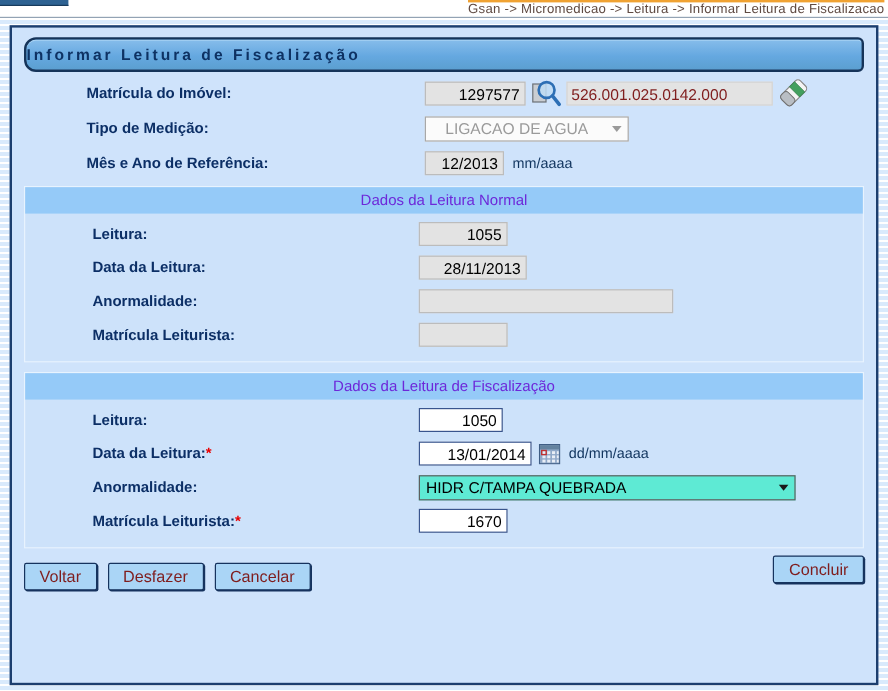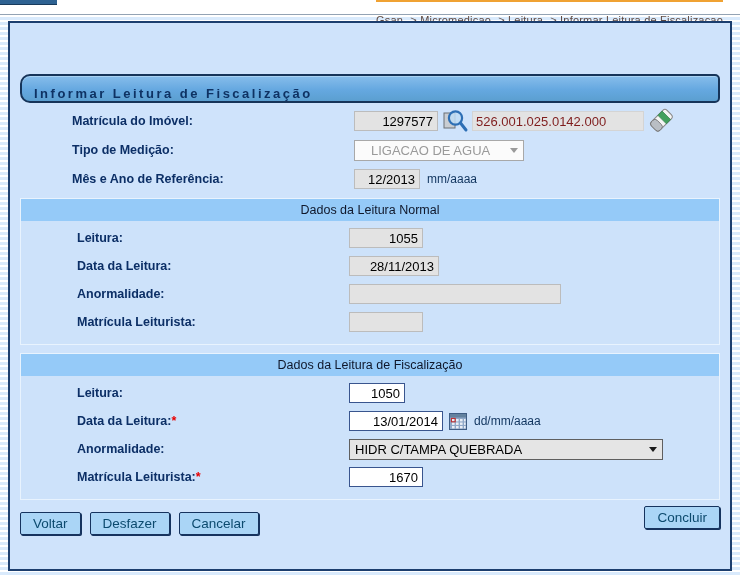--- a/index.html
+++ b/index.html
@@ -6,23 +6,23 @@
   html,body { margin:0; padding:0; }
   body {
     width:740px; height:576px; overflow:hidden;
     background:#ffffff;
     font-family:"Liberation Sans", sans-serif;
   }
   
   .topbar { position:relative; height:15px; background:#ffffff; border-bottom:1px solid #93a3b4; }
   .toptab { position:absolute; left:0; top:0; width:57px; height:5px; background:#2e6292; border-bottom:1px solid #173a5c; }
   .breadcrumb {
-    position:absolute; right:17px; top:0;
+    position:absolute; right:3px; top:0;
     font-size:11px; color:#5f4a42; letter-spacing:0.2px;
-    border-top:2px solid #f0a232; padding-top:12px; line-height:12px;
+    border-top:2px solid #f0a232; padding-top:0px; line-height:12px;
   }
   
   .stripes {
     height:561px;
     background:repeating-linear-gradient(to bottom,#ffffff 0 2px,#d9eafc 2px 5px);
     padding:6px 8px 5px 8px;
   }
   .mainbox {
     height:100%;
     border:2px solid #1c3e6e;
@@ -30,24 +30,23 @@
     padding:8px 10px 6px 10px;
     position:relative;
   }
   
   .titlebar {
     height:29px;
     border:2px solid #163459;
     border-radius:10px 5px 5px 10px;
     background:linear-gradient(#87bdeb,#65a8e0 55%,#5b9fd0 100%), #6cade3;
     background-color:#6cade3;
-    display:flex; align-items:flex-end;
-    padding:0 12px;
+    display:flex; align-items:center;
+    padding:0 0;
     box-shadow:inset 0 1px 0 #a8d2f3;
-    margin-top:43px;
   }
   .titlebar span {
     font-size:13px; font-weight:bold; letter-spacing:2.5px; color:#0e3263;
   }
   
   .intro { margin:24px 0 14px 4px; font-size:12.5px; color:#14365c; }
   
   .row { display:flex; align-items:center; height:22px; margin:7px 0; }
   .row .lbl { width:286px; padding-left:4px; font-size:12.5px; font-weight:bold; color:#0c2f66; flex:none;margin-left:48px; }
   .req { color:#e80000; font-weight:bold; }
@@ -58,49 +57,49 @@
     padding:1px 4px; color:#000;text-align:right;
   }
   .ro { background:#e3e3e3; border:1px solid #bcbcbc; }
   .ed { background:#ffffff; border:1px solid #39558e; }
   .dispfield {
     height:20px; background:#e3e3e3; font-size:13px; color:#7f1d1d;
     display:flex; align-items:center; padding:0 3px; border:1px solid #d4d4d4;
   }
   
   .sel {
-    height:21px; background:#e5e5e5; border:1px solid #5f5f5f;
+    height:21px; background:#5eead4; border:1px solid #5f5f5f;
     display:flex; align-items:center; justify-content:space-between;
     font-size:13px; color:#000; padding:0 5px;
   }
   .sel.disabled { color:#9a9a9a; border-color:#a8a8a8; background:#fbfbfb;padding-left:16px; }
   .tri { width:0; height:0; border-left:4px solid transparent; border-right:4px solid transparent; border-top:5px solid #1a1a1a; flex:none; margin-left:6px;}
   .sel.disabled .tri { border-top-color:#9a9a9a; }
   
   .section {
     border:1px solid #e8f3fe; background:#cde2fa;
     margin:8px 0 6px 0; padding-bottom:5px;
   }
   .section-h {
-    background:#95caf8; color:#0f172a; font-size:12.5px;
+    background:#95caf8; color:#6d28d9; font-size:12.5px;
     text-align:center; padding:4px 0; margin-bottom:2px;
   }
   .section .row { margin:6px 0; }
   .section .row .lbl { width:280px; padding-left:8px; }
   
   .icon { display:inline-flex; align-items:center; justify-content:center; flex:none; }
   .mg { margin-left:5px; margin-right:3px; cursor:pointer; }
   .er { margin-left:4px; cursor:pointer; }
   .cal { margin-left:6px; cursor:pointer; }
   
   .note { text-align:center; font-size:12.5px; color:#0c2f66; margin:10px 0 12px 0; }
   .btnrow { display:flex; align-items:center; margin-top:2px; }
   .btn {
     background:#aad5f6; border:1px solid #16335e; box-shadow:1px 1px 0 #16335e;
-    border-radius:2px; color:#0c4a6e; font-size:13.5px;
+    border-radius:2px; color:#7f1d1d; font-size:13.5px;
     font-family:"Liberation Sans",sans-serif;
     padding:3px 12px; margin-right:9px; cursor:pointer;
   }
   .btn.right { margin:0 0 12px auto; }
 </style>
 </head>
 <body>
 
 <div class="topbar">
   <div class="toptab"></div>
@@ -168,21 +167,21 @@
       <div class="row">
         <span class="lbl">Matrícula Leiturista:</span>
         <input class="ro" style="width: 74px;" value="">
       </div>
     </div>
 
     <div class="section">
       <div class="section-h">Dados da Leitura de Fiscalização</div>
       <div class="row">
         <span class="lbl">Leitura:</span>
-        <input class="ed" style="width: 56px;" value="1050">
+        <input class="ed" style="width: 70px;" value="1050">
       </div>
       <div class="row">
         <span class="lbl"><span>Data da Leitura:</span><span class="req">*</span></span>
         <input class="ed" style="width: 94px;" value="13/01/2014">
         <span class="icon cal">
           <svg width="18" height="17" viewBox="0 0 18 17">
             <rect x="0.5" y="0.5" width="17" height="16" fill="#8fa8c8" stroke="#3f5d84"></rect>
             <rect x="1" y="1" width="16" height="3.5" fill="#63829f"></rect>
             <rect x="3" y="6" width="2.6" height="2.4" fill="#e9eef6"></rect>
               <rect x="7" y="6" width="2.6" height="2.4" fill="#e9eef6"></rect>

